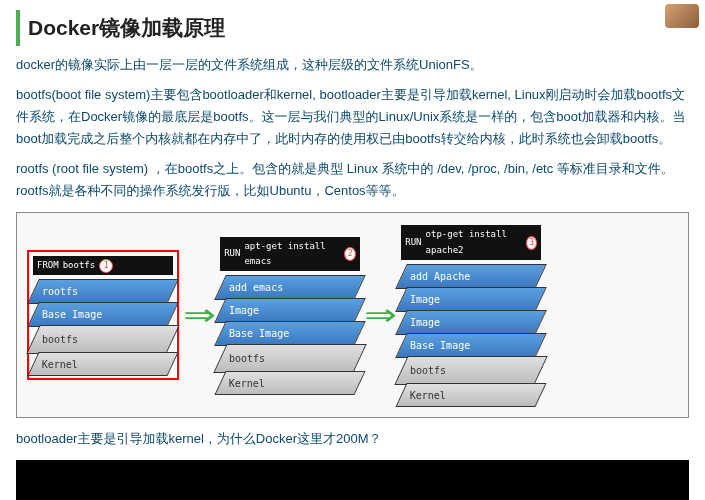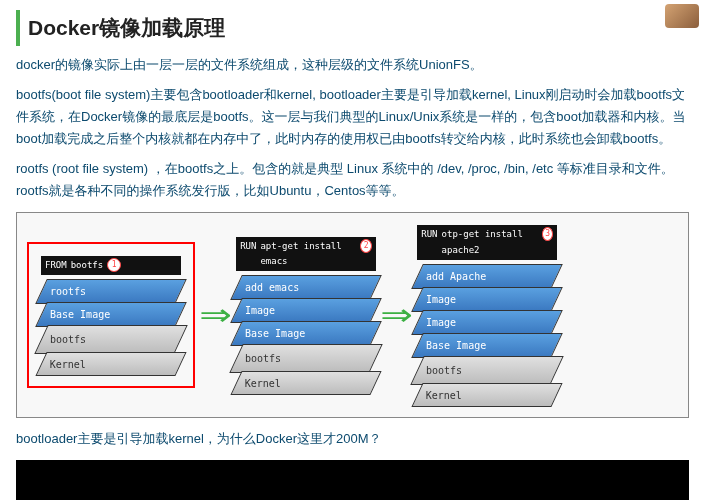--- a/index.html
+++ b/index.html
@@ -31,20 +31,21 @@
     align-items: center;
     gap: 8px;
     background: #f8f8f8;
   }
   .stack-group { display: flex; flex-direction: column; gap: 4px; cursor: default; }
   .cmd-bar {
     font-size: 9px;
     color: #fff;
     padding: 2px 4px;
     display: flex;
+    align-items: center;
     gap: 4px;
     font-family: monospace;
     width: 140px;
     box-sizing: border-box;
   }
   .cmd-bar.black { background: #111; }
   .num-circle {
     display: inline-flex;
     width: 12px; height: 12px;
     border: 1px solid #ff4444;
@@ -64,21 +65,21 @@
     font-family: monospace;
     transform: skewX(-25deg);
     margin-bottom: -2px;
     position: relative;
   }
   .layer span { display: inline-block; transform: skewX(25deg); padding: 3px 8px; }
   .layer.blue  { background: linear-gradient(#5aa0e0,#3a78c0); color:#fff; }
   .layer.grey  { background: linear-gradient(#e0e0e0,#bcbcbc); color:#333; }
   .layer.thick { padding: 2px 0; }
   .layer.kernel { height: 22px; }
-  .redframe { border: 2px solid red; padding: 12px; }
+  .redframe { border: 2px solid red; padding: 4px; }
   .arrow {
     font-size: 30px;
     color: #3cb043;
     line-height: 1;
     transform: scaleX(1.3);
   }
   .terminal {
     background: #000;
     color: #eee;
     font-family: "Consolas", monospace;

